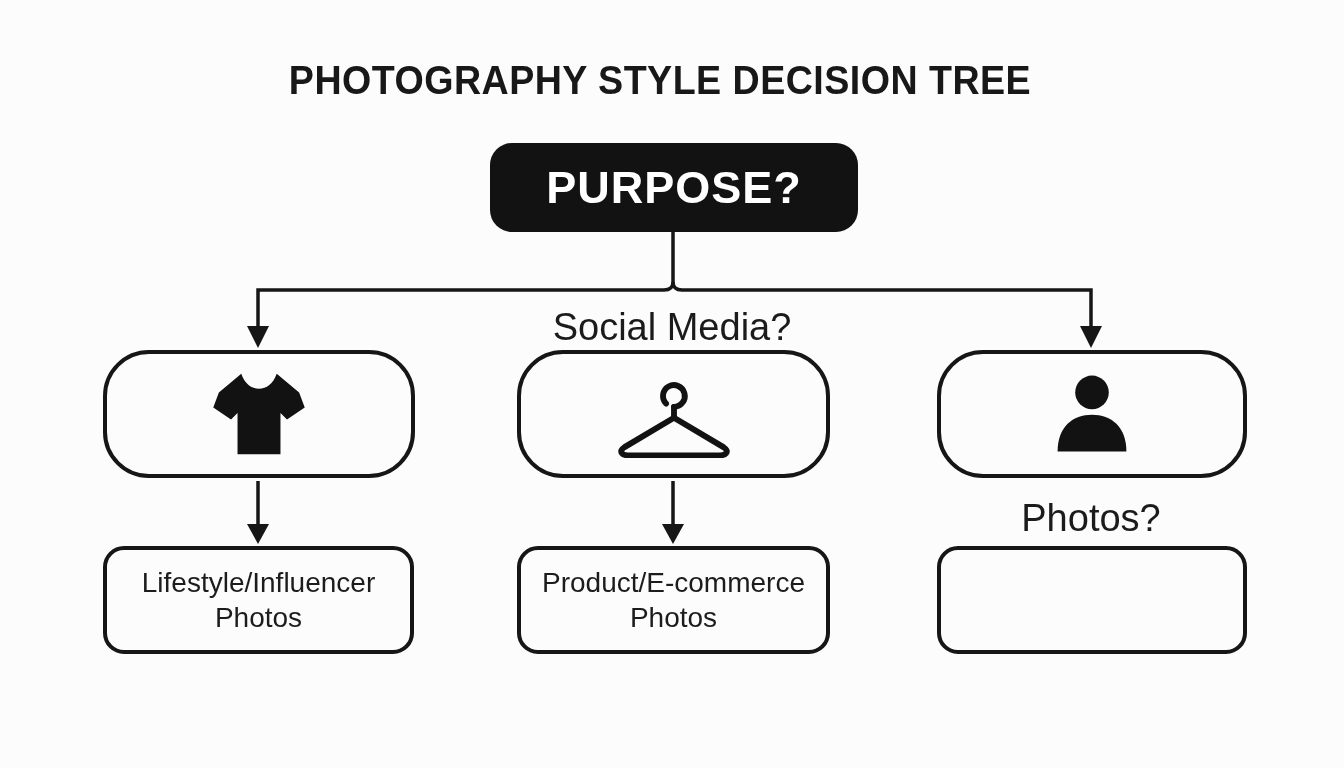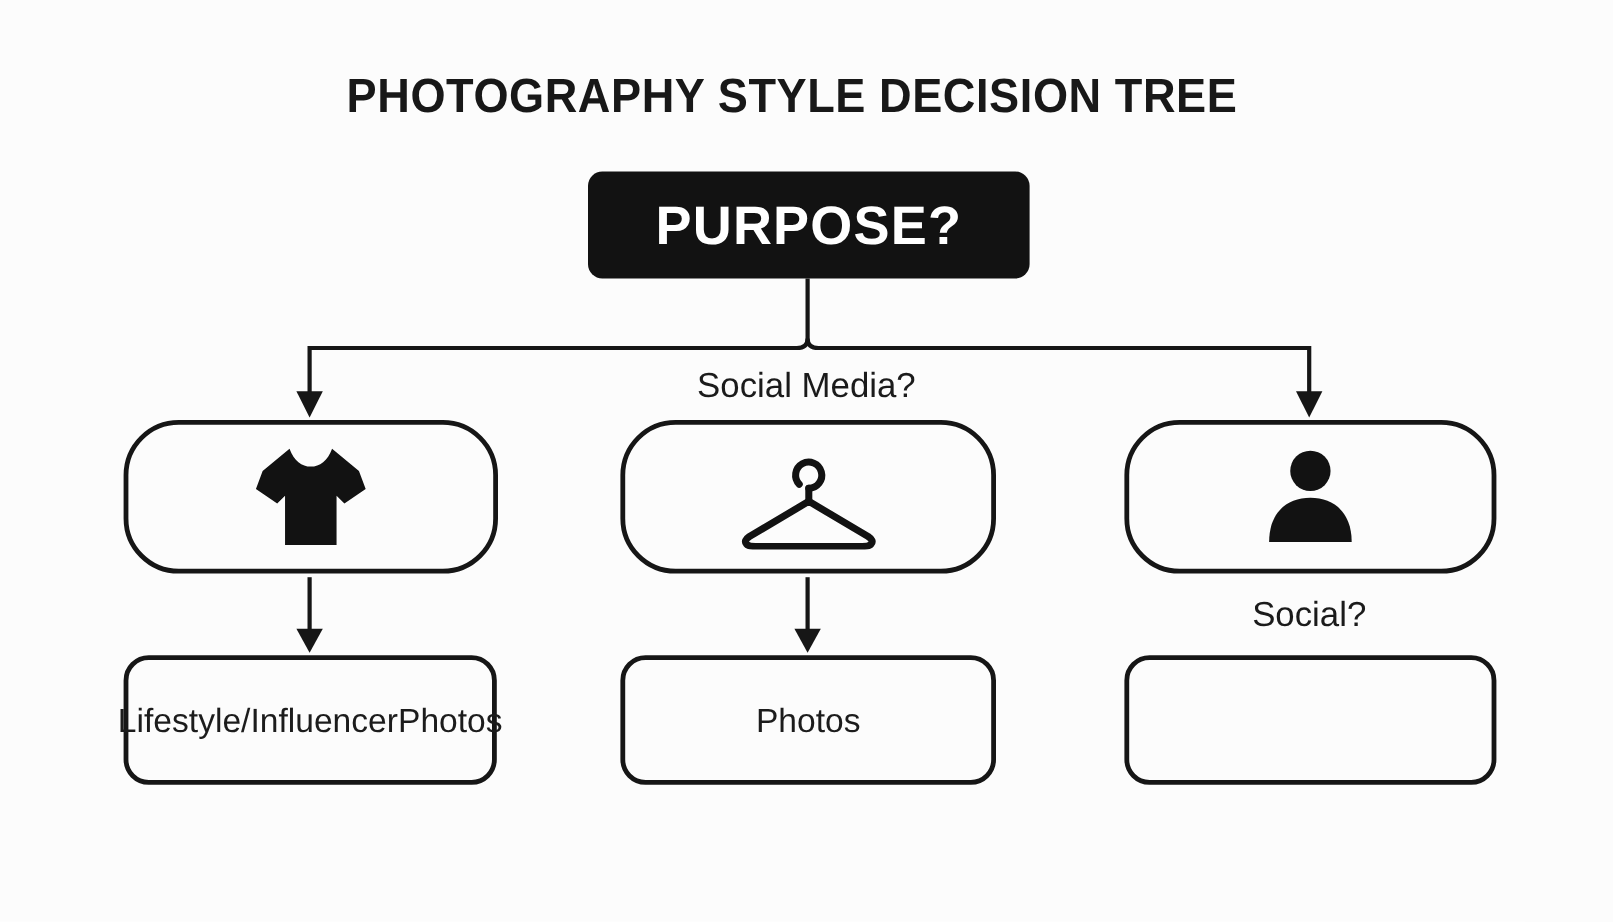--- a/index.html
+++ b/index.html
@@ -31,42 +31,42 @@
     margin: 0;
     white-space: nowrap;
   }
   .root-node {
     position: absolute;
     left: 490px;
     top: 143px;
     width: 368px;
     height: 89px;
     background: var(--root_bg, #121212);
-    border-radius: 12px;
+    border-radius: 22px;
     display: flex;
     align-items: center;
     justify-content: center;
   }
   .root-node span {
     color: var(--root_text, #ffffff);
     font-size: 45px;
     font-weight: 700;
     letter-spacing: 1px;
   }
   .connectors {
     position: absolute;
     left: 0;
     top: 0;
     width: 1344px;
     height: 768px;
     pointer-events: none;
   }
   .branch-label {
     position: absolute;
-    font-size: 29px;
+    font-size: 38px;
     color: #1b1b1b;
     text-align: center;
     white-space: nowrap;
   }
   .label-social { left: 672px; top: 306px; transform: translateX(-50%); }
   .label-story  { left: 1091px; top: 497px; transform: translateX(-50%); }
   .icon-box {
     position: absolute;
     top: 350px;
     height: 128px;
@@ -83,21 +83,21 @@
   .icon-box.right  { left: 937px; width: 310px; }
   .leaf-box {
     position: absolute;
     top: 546px;
     height: 108px;
     border: 4px solid var(--ink, #161616);
     border-radius: 21px;
     background: var(--background, #fcfcfc);
     box-sizing: border-box;
     display: flex;
-    flex-direction: row;
+    flex-direction: column;
     align-items: center;
     justify-content: center;
     text-align: center;
     font-size: 28px;
     line-height: 35px;
     color: #1c1c1c;
   }
   .leaf-box.left   { left: 103px; width: 311px; }
   .leaf-box.center { left: 517px; width: 313px; }
   .leaf-box.right  { left: 937px; width: 310px; }
@@ -123,21 +123,21 @@
     </g>
     <g fill="#161616" stroke="none">
       <path d="M247 326 L269 326 L258 348 Z"></path>
       <path d="M1080 326 L1102 326 L1091 348 Z"></path>
       <path d="M247 524 L269 524 L258 544 Z"></path>
       <path d="M662 524 L684 524 L673 544 Z"></path>
     </g>
   </svg>
 
   <div class="branch-label label-social">Social Media?</div>
-  <div class="branch-label label-story">Social?</div>
+  <div class="branch-label label-story">Photos?</div>
 
   <div class="icon-box left">
     <svg class="node-icon" width="96" height="84" viewBox="0 0 100 90" xmlns="http://www.w3.org/2000/svg">
       <path fill="#121212" d="M31 2 C35 13 42 18 50 18 C58 18 65 13 69 2
                L93 22 L99 38 L80 51 L73 44 L73 88 L27 88 L27 44 L20 51 L1 38 L7 22 Z"></path>
     </svg>
   </div>
 
   <div class="icon-box center">
     <svg class="node-icon" width="126" height="88" viewBox="0 0 150 105" xmlns="http://www.w3.org/2000/svg">
@@ -155,19 +155,20 @@
       <path fill="#121212" d="M7 97 C7 66 26 51 50 51 C74 51 93 66 93 97 Z"></path>
     </svg>
   </div>
 
   <div class="leaf-box left">
     <span>Lifestyle/Influencer</span>
     <span>Photos</span>
   </div>
 
   <div class="leaf-box center">
+    <span>Product/E-commerce</span>
     <span>Photos</span>
   </div>
 
   <div class="leaf-box right">
   </div>
 
 </div>
 
 </body></html>

